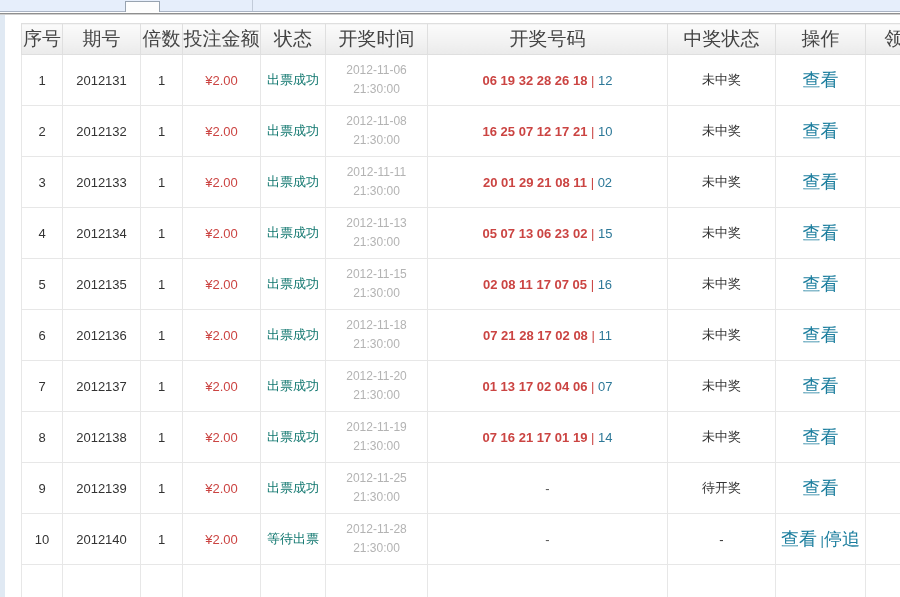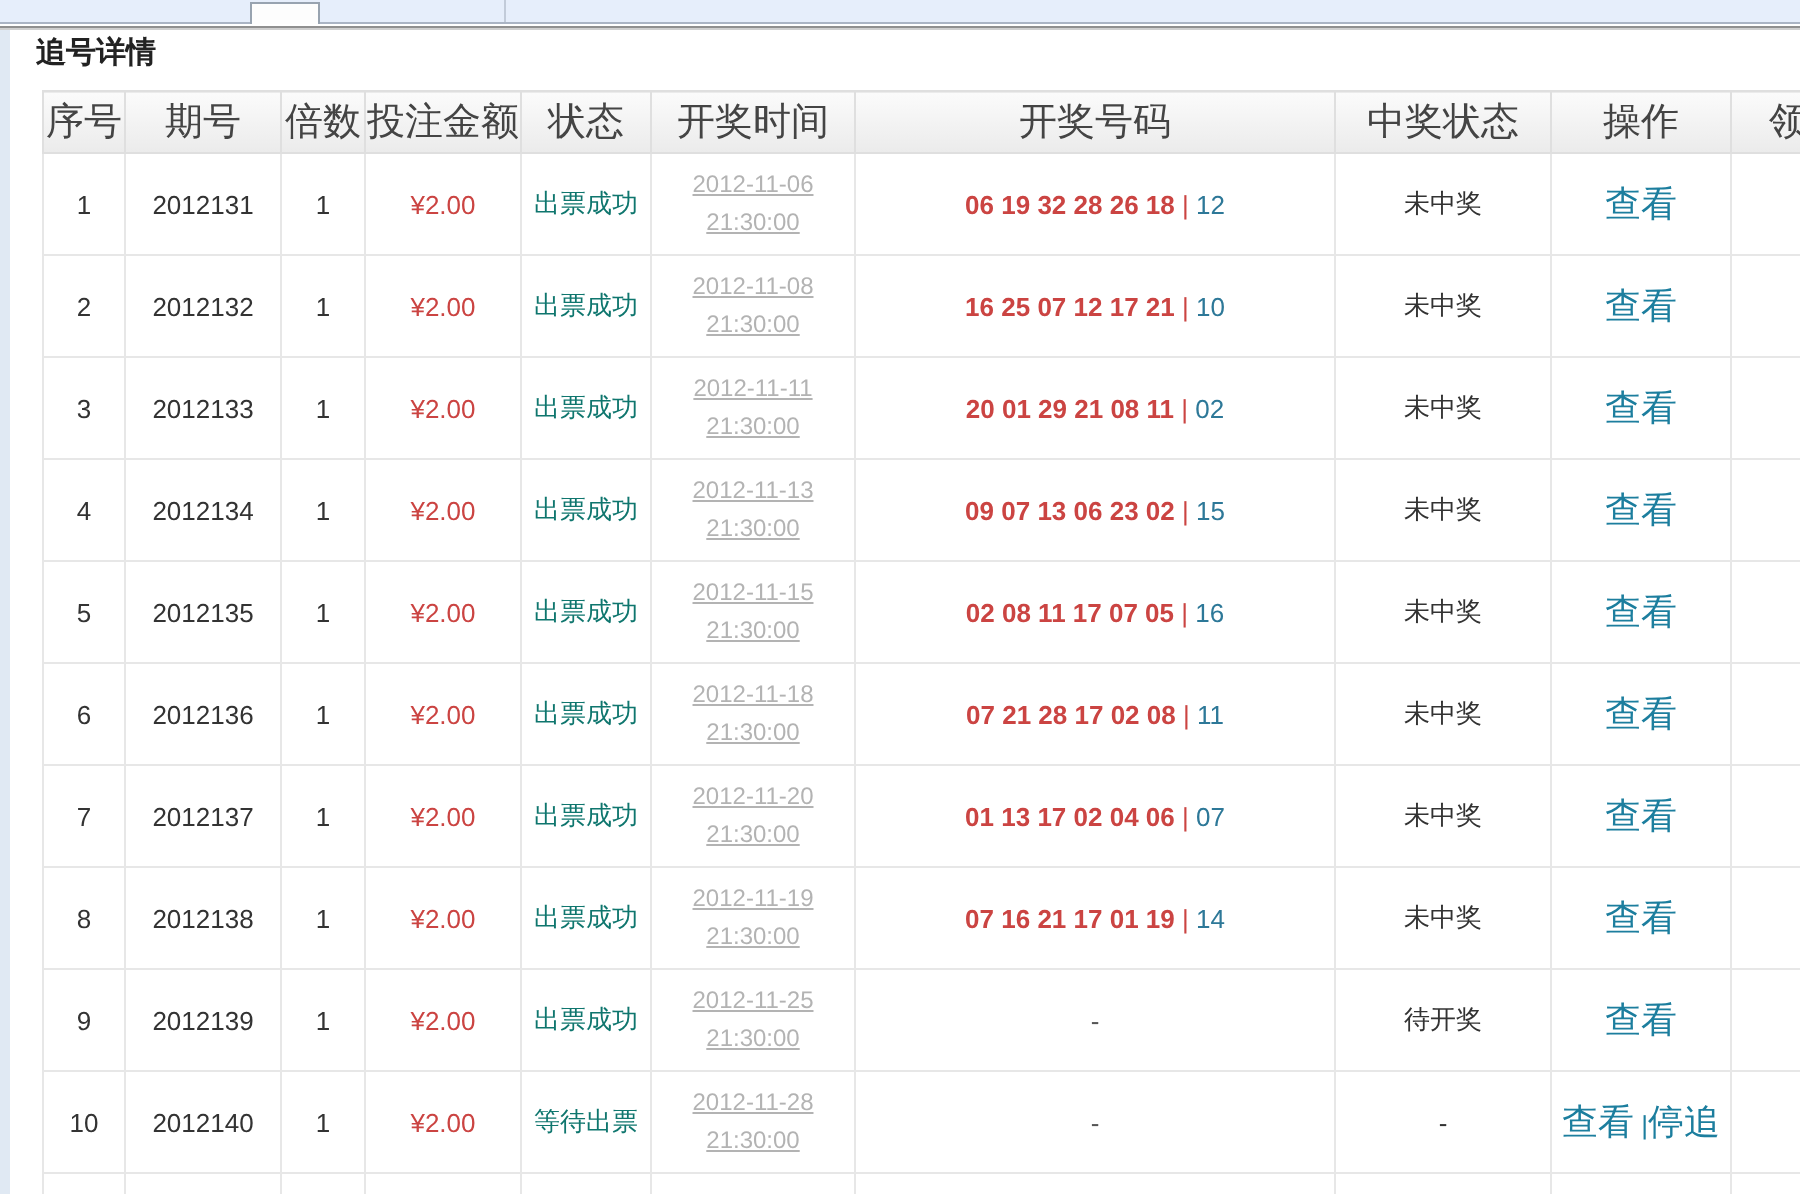--- a/index.html
+++ b/index.html
@@ -36,21 +36,21 @@
     overflow:hidden; white-space:nowrap;
   }
   .chase thead th {
     height:30px; background:linear-gradient(#fbfbfb,#ebebeb);
     border-color:#dfdfdf; font-weight:400; color:#444; font-size:19px;
   }
   .chase tbody td { height:50px; font-size:13px; background:#fff; }
   .c-dark { color:#333; }
   .c-red  { color:#cb4442; }
   .c-gray { color:#0f766e; }
-  .time-line { color:#b3b3b3; font-size:12px; line-height:19px;text-decoration:underline; }
+  .time-line { color:#b3b3b3; font-size:12px; line-height:19px; }
   .ball-red  { color:#cb4442;font-weight:bold; }
   .ball-sep  { color:#cb4442; }
   .ball-blue { color:#2d7898; }
   .dash { color:#555; }
   a.action-link { color:#1c7e9e; text-decoration:none; font-size:18px; cursor:pointer;margin-top:48px; }
   .action-sep { color:#1c7e9e; font-size:13px; }
   tr.partial-row td { height:40px; }
 </style>
 </head>
 <body>
@@ -58,21 +58,20 @@
 <div class="viewport">
   <div class="chrome-strip">
     <div class="chrome-tab"></div>
     <div class="chrome-divider"></div>
   </div>
   <div class="gray-line"></div>
   <div class="gray-line2"></div>
   <div class="left-strip"></div>
 
   <div class="content">
-    <h2 class="page-title">追号详情</h2>
     <table class="chase">
       <colgroup>
         <col style="width:41px">
           <col style="width:78px">
           <col style="width:42px">
         <col style="width:78px">
           <col style="width:65px">
           <col style="width:102px">
         <col style="width:240px">
           <col style="width:108px">
@@ -142,21 +141,21 @@
           <tr>
             <td class="c-dark">4</td>
             <td class="c-dark">2012134</td>
             <td class="c-dark">1</td>
             <td class="c-red">¥2.00</td>
             <td class="c-gray">出票成功</td>
             <td>
               <div class="time-line">2012-11-13</div>
               <div class="time-line">21:30:00</div>
             </td>
-            <td><span class="ball-red">09 07 13 06 23 02 </span><span class="ball-sep">|</span><span class="ball-blue"> 15</span></td>
+            <td><span class="ball-red">05 07 13 06 23 02 </span><span class="ball-sep">|</span><span class="ball-blue"> 15</span></td>
             <td class="c-dark">未中奖</td>
             <td><a class="action-link">查看</a></td>
             <td></td>
           </tr>
           <tr>
             <td class="c-dark">5</td>
             <td class="c-dark">2012135</td>
             <td class="c-dark">1</td>
             <td class="c-red">¥2.00</td>
             <td class="c-gray">出票成功</td>

